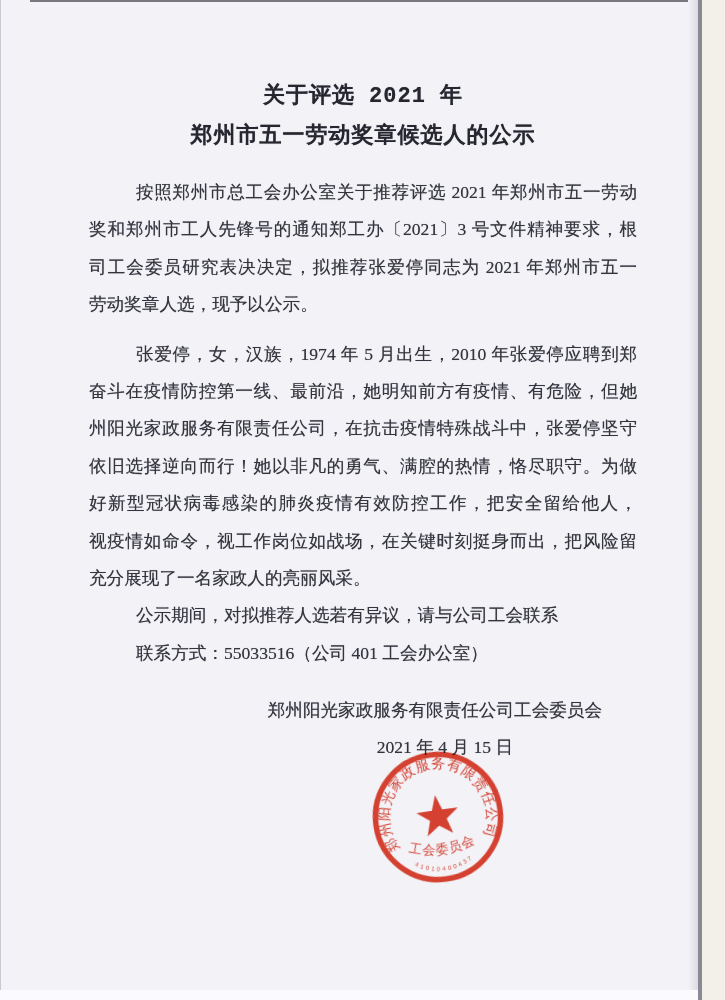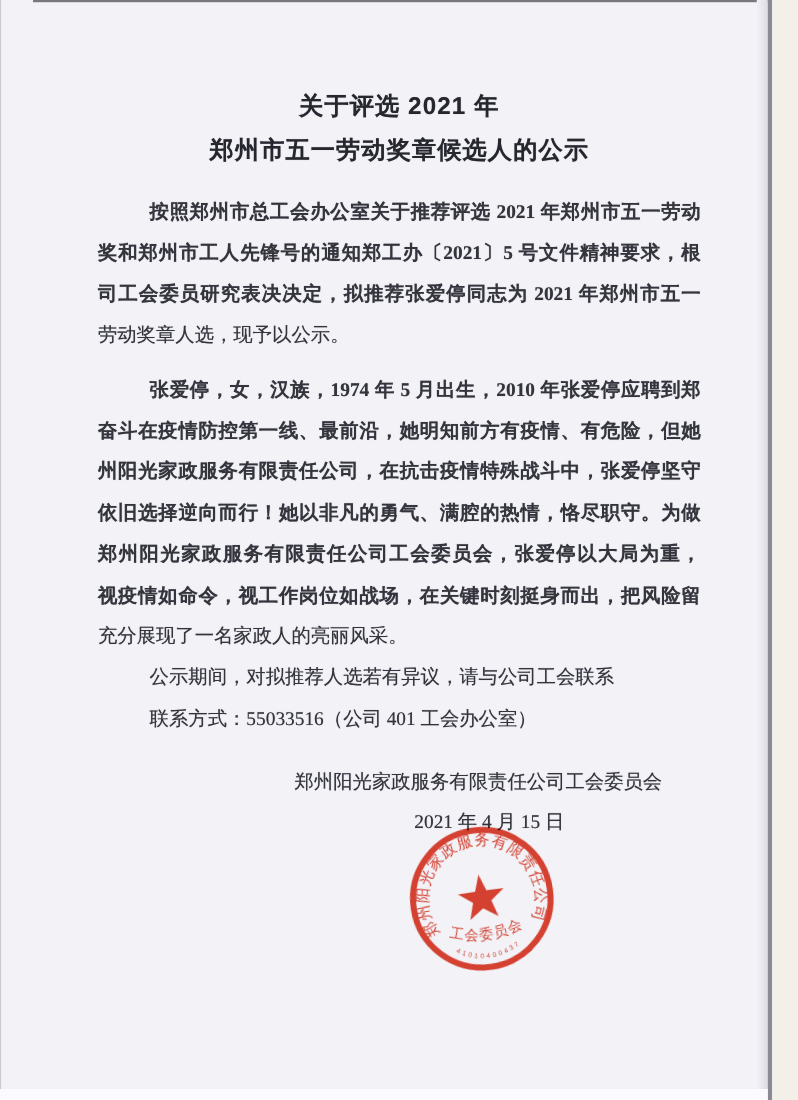--- a/index.html
+++ b/index.html
@@ -20,33 +20,33 @@
   .edge-right-strip{position:absolute;left:702px;top:0;width:23px;height:100%;background:#f3f0e9;}
   .edge-bottom-strip{position:absolute;left:0;bottom:0;width:698px;height:10px;background:#fafaff;}
 
   .content{
     position:absolute;left:89px;top:0;width:548px;
     color:#34343c;
     font-size:17.6px;
     text-shadow:0 0 .7px rgba(55,55,70,.55);
   }
   .doc-title{
-    text-align:center;font-family:Liberation Sans, sans-serif;
+    text-align:center;font-family:Liberation Mono, monospace;
     font-weight:700;font-size:22px;color:#26262e;line-height:26px;
     letter-spacing:1px;
   }
   .doc-title.t1{margin-top:84px;}
   .doc-title.t2{margin-top:14px;}
   .para{margin-top:24px;}
   .para.p2{margin-top:12px;}
   .line{
     line-height:37.4px;height:37.4px;white-space:nowrap;
     text-align:justify;
   }
-  .line.fill{text-align-last:justify;font-weight:bold;}
+  .line.fill{text-align-last:justify;}
   .line.indent{padding-left:47px;}
   .sig-line{
     line-height:37.4px;height:37.4px;margin-top:20px;
     text-align:right;padding-right:35px;white-space:nowrap;
   }
   .date-line{
     line-height:37.4px;height:37.4px;
     text-align:right;padding-right:124px;white-space:nowrap;
   }
   
@@ -69,31 +69,31 @@
   <div class="edge-right-strip"></div>
   <div class="edge-bottom-strip"></div>
 
   <div class="content">
 
     <div class="doc-title t1">关于评选 2021 年</div>
     <div class="doc-title t2">郑州市五一劳动奖章候选人的公示</div>
 
     <div class="para p1">
       <div class="line fill indent">按照郑州市总工会办公室关于推荐评选 2021 年郑州市五一劳动</div>
-      <div class="line fill">奖和郑州市工人先锋号的通知郑工办〔2021〕5 号文件精神要求，根</div>
+      <div class="line fill">奖和郑州市工人先锋号的通知郑工办〔2021〕3 号文件精神要求，根</div>
       <div class="line fill">司工会委员研究表决决定，拟推荐张爱停同志为 2021 年郑州市五一</div>
       <div class="line">劳动奖章人选，现予以公示。</div>
     </div>
 
     <div class="para p2">
       <div class="line fill indent">张爱停，女，汉族，1974 年 5 月出生，2010 年张爱停应聘到郑</div>
       <div class="line fill">奋斗在疫情防控第一线、最前沿，她明知前方有疫情、有危险，但她</div>
       <div class="line fill">州阳光家政服务有限责任公司，在抗击疫情特殊战斗中，张爱停坚守</div>
       <div class="line fill">依旧选择逆向而行！她以非凡的勇气、满腔的热情，恪尽职守。为做</div>
-      <div class="line fill">郑州阳光家政服务有限责任公司工会委员会，张爱停以大局为重，</div>
+      <div class="line fill">好新型冠状病毒感染的肺炎疫情有效防控工作，把安全留给他人，</div>
       <div class="line fill">视疫情如命令，视工作岗位如战场，在关键时刻挺身而出，把风险留</div>
       <div class="line">充分展现了一名家政人的亮丽风采。</div>
     </div>
 
     <div class="line indent">公示期间，对拟推荐人选若有异议，请与公司工会联系</div>
     <div class="line indent">联系方式：55033516（公司 401 工会办公室）</div>
 
     <div class="sig-line">郑州阳光家政服务有限责任公司工会委员会</div>
     <div class="date-line">2021 年 4 月 15 日</div>
 

